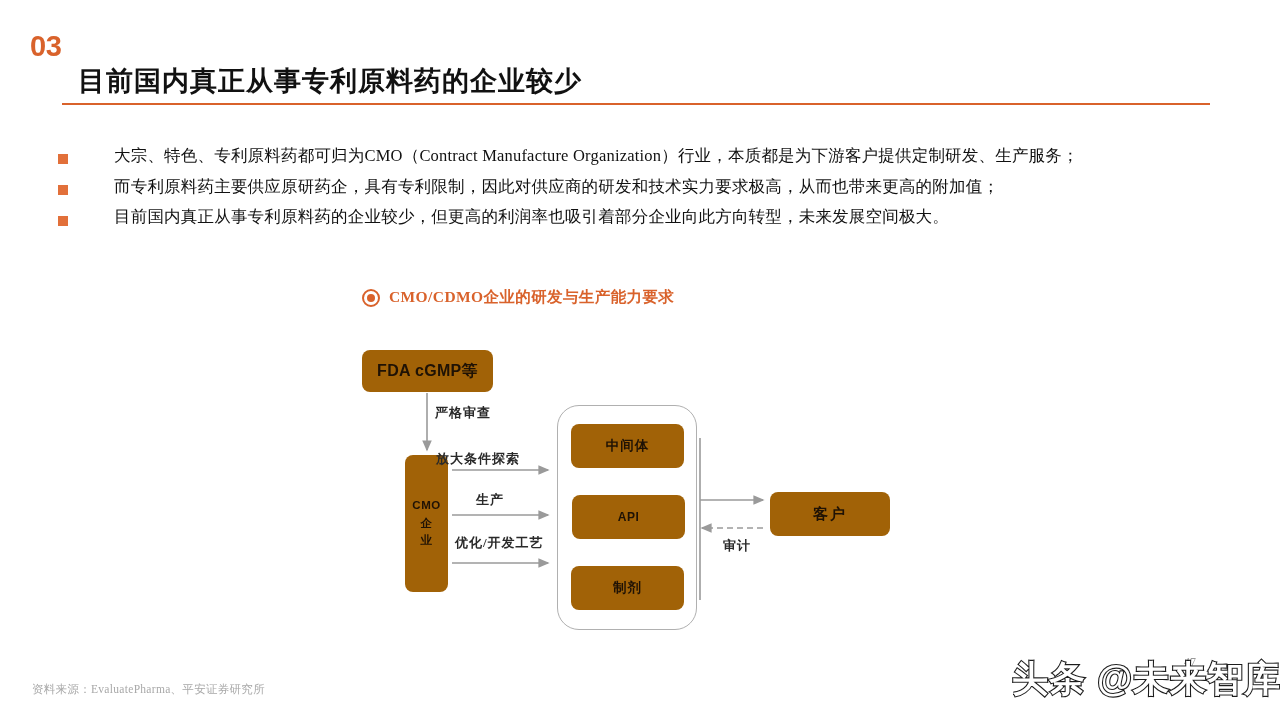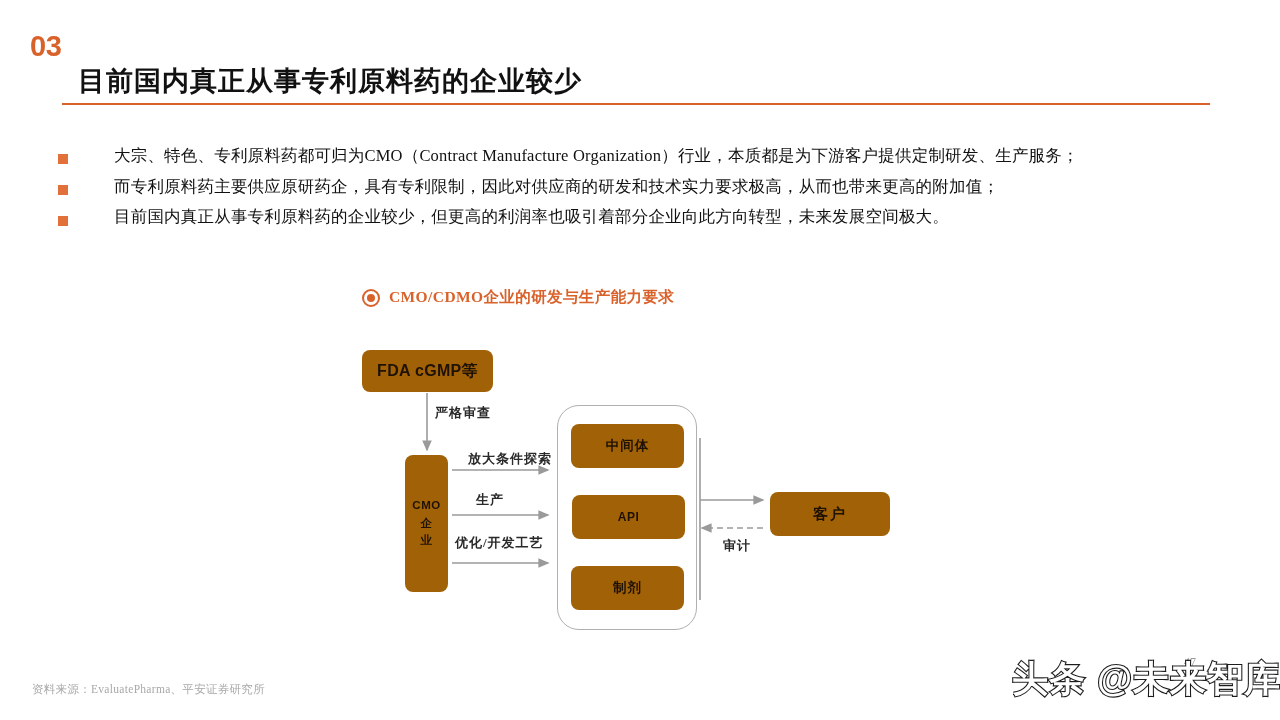--- a/index.html
+++ b/index.html
@@ -199,21 +199,21 @@
   .edge-label {
     position: absolute;
     font-family: "Liberation Serif", "DejaVu Serif", serif;
     font-weight: bold;
     font-size: 13px;
     color: #2a2a2a;
     letter-spacing: 1px;
     white-space: nowrap;
   }
   .lbl-strict  { left: 435px; top: 404px; }
-  .lbl-scale   { left: 468px; top: 450px; }
+  .lbl-scale   { left: 436px; top: 450px; }
   .lbl-produce { left: 476px; top: 491px; text-align: center; }
   .lbl-optim   { left: 455px; top: 534px; }
   .lbl-audit   { left: 723px; top: 537px; }
 
   
   .source-note {
     position: absolute;
     left: 32px;
     top: 682px;
     font-family: "Liberation Serif", "DejaVu Serif", serif;

